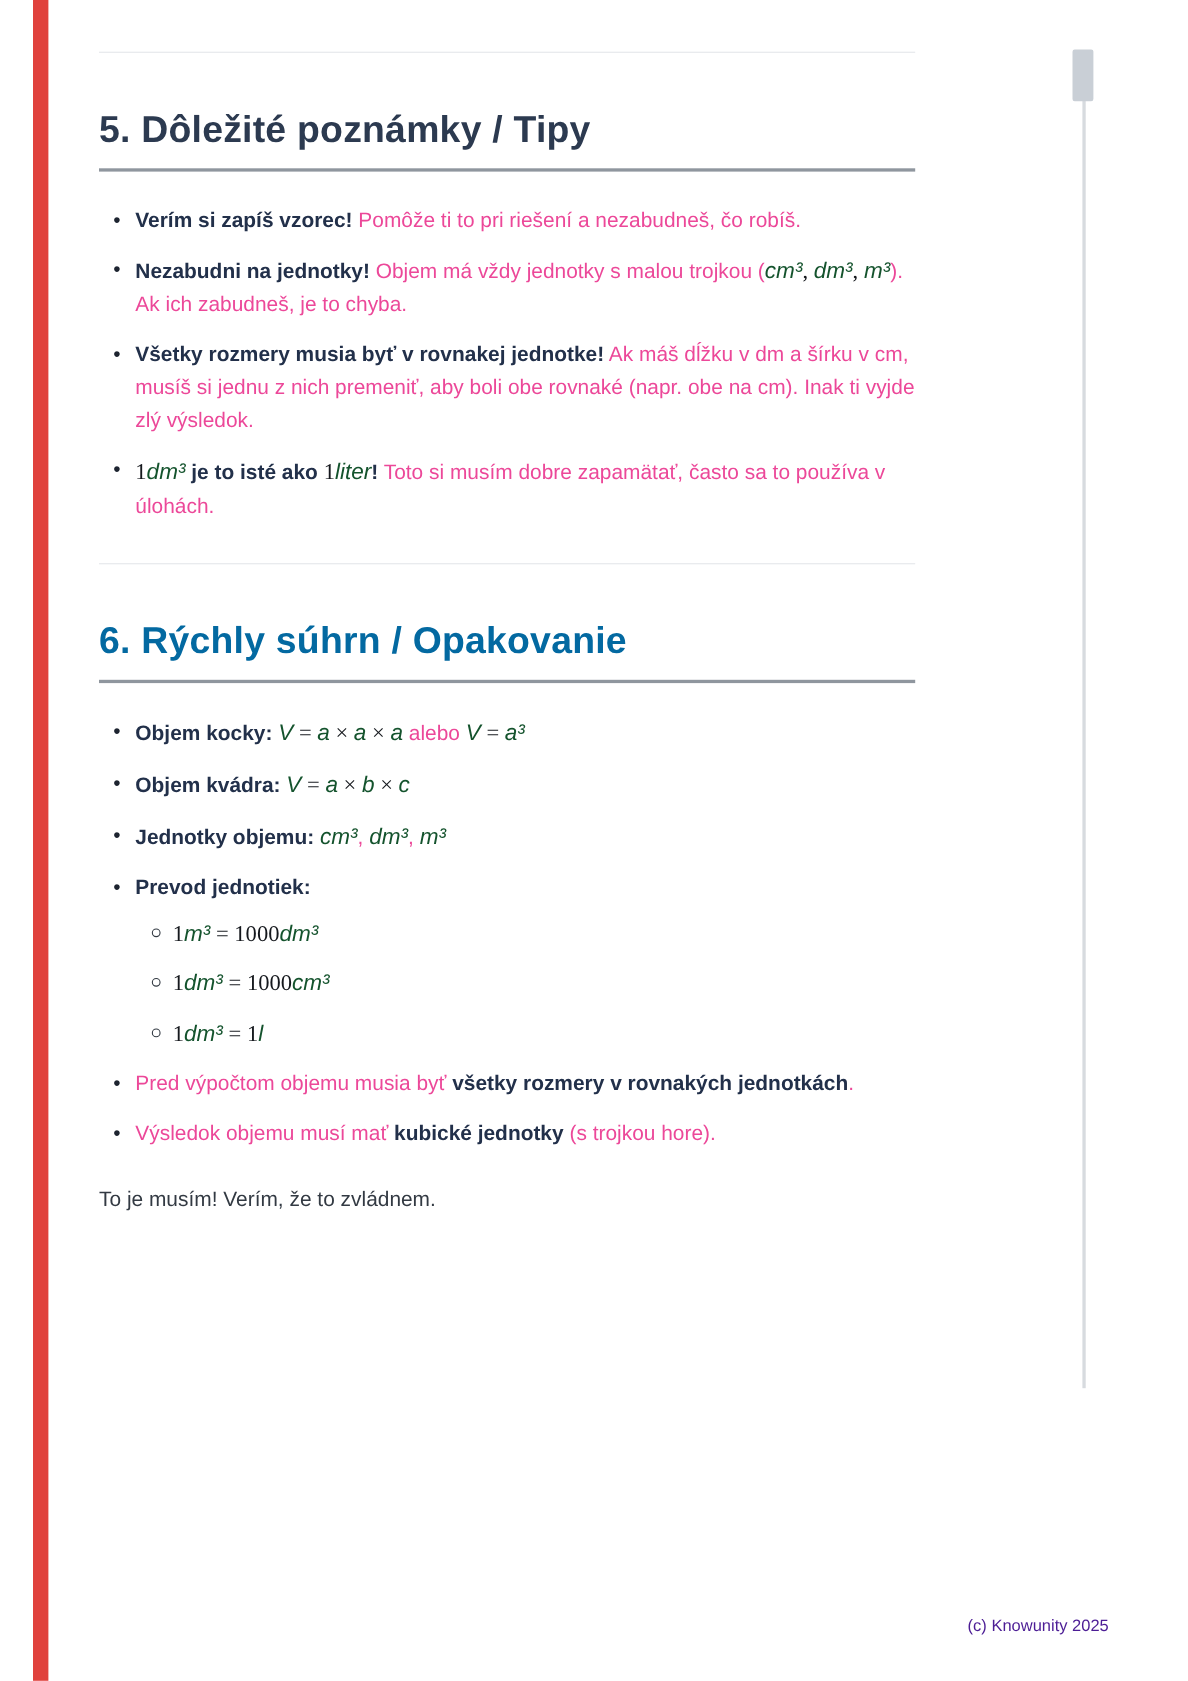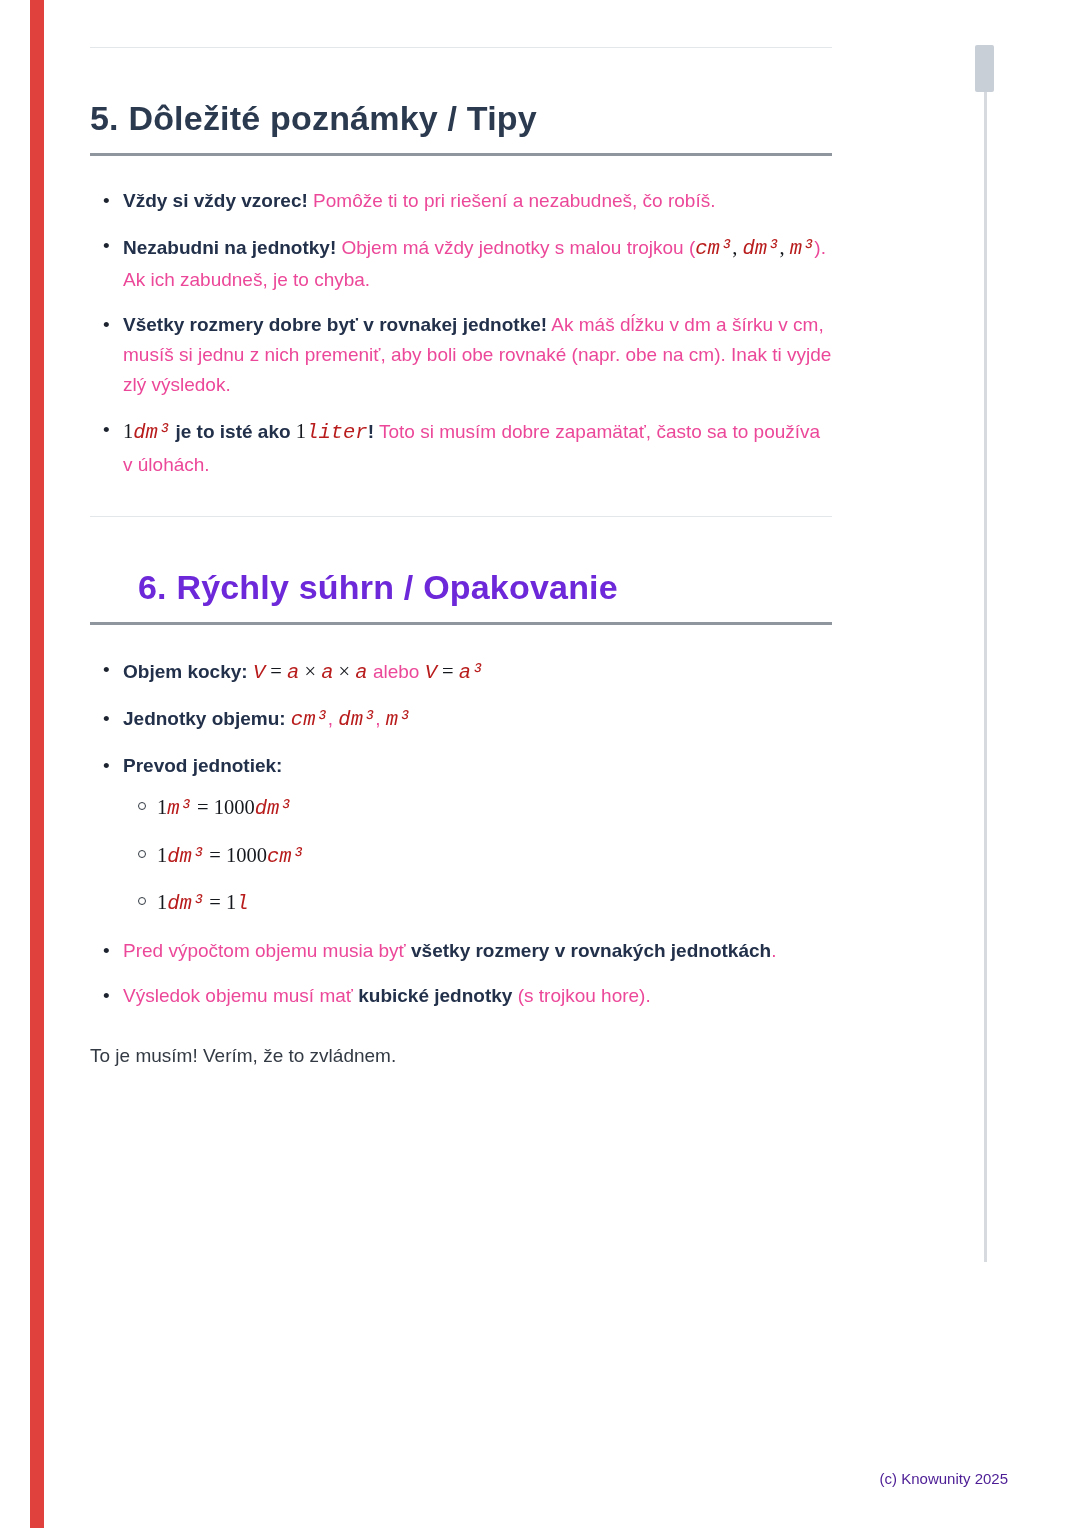--- a/index.html
+++ b/index.html
@@ -52,21 +52,21 @@
     content:"";position:absolute;left:3px;top:11px;
     width:6px;height:6px;border:1.5px solid #333a43;border-radius:50%;
   }
   p.para{
     margin:32px 0 0 0;font-size:19px;line-height:1.58;color:#333a43;
   }
   p.outro{margin-top:30px;}
   
   .sb{font-weight:700;color:#22304a;}
   .sn{color:#ec4899;}
-  .sm{font-family:Liberation Mono, monospace;font-style:italic;font-size:1.08em;color:#b91c1c;text-align:right;}
+  .sm{font-family:Liberation Sans, sans-serif;font-style:italic;font-size:1.08em;color:#14532d;text-align:right;}
   .su{font-family:"Liberation Serif", serif;font-size:1.08em;color:#15181d;}
   
   .scroll-track{
     position:absolute;left:984px;top:46px;width:3px;height:1216px;
     background:#d7dbdf;
   }
   .scroll-thumb{
     position:absolute;left:975px;top:45px;width:19px;height:47px;
     background:#c9cfd6;border-radius:2px;
   }
@@ -83,34 +83,35 @@
   <div class="red-strip" style="background: rgb(224, 65, 60);"></div>
 
   <div class="content">
 
     <hr class="divider top">
 
     <h1 class="section-title" style="color: rgb(44, 58, 80);">5. Dôležité poznámky / Tipy</h1>
     <div class="rule" style="background: rgb(143, 150, 158);"></div>
 
     <ul class="bullets" id="list5">
-        <li><span class="sb">Vždy si vždy vzorec!</span><span class="sn"> Pomôže ti to pri riešení a nezabudneš, čo robíš.</span></li>
+        <li><span class="sb">Verím si zapíš vzorec!</span><span class="sn"> Pomôže ti to pri riešení a nezabudneš, čo robíš.</span></li>
         <li><span class="sb">Nezabudni na jednotky!</span><span class="sn"> Objem má vždy jednotky s malou trojkou (</span><span class="sm">cm³</span><span class="su">, </span><span class="sm">dm³</span><span class="su">, </span><span class="sm">m³</span><span class="sn">). Ak ich zabudneš, je to chyba.</span></li>
-        <li><span class="sb">Všetky rozmery dobre byť v rovnakej jednotke!</span><span class="sn"> Ak máš dĺžku v dm a šírku v cm, musíš si jednu z nich premeniť, aby boli obe rovnaké (napr. obe na cm). Inak ti vyjde zlý výsledok.</span></li>
+        <li><span class="sb">Všetky rozmery musia byť v rovnakej jednotke!</span><span class="sn"> Ak máš dĺžku v dm a šírku v cm, musíš si jednu z nich premeniť, aby boli obe rovnaké (napr. obe na cm). Inak ti vyjde zlý výsledok.</span></li>
         <li><span class="su">1</span><span class="sm">dm³</span><span class="sn"> </span><span class="sb">je to isté ako </span><span class="su">1</span><span class="sm">liter</span><span class="sb">!</span><span class="sn"> Toto si musím dobre zapamätať, často sa to používa v úlohách.</span></li>
       </ul>
 
     <hr class="divider mid">
 
-    <h1 class="section-title" style="color: #6d28d9; margin-left: 48px;">6. Rýchly súhrn / Opakovanie</h1>
+    <h1 class="section-title" style="color: #0369a1;">6. Rýchly súhrn / Opakovanie</h1>
     <div class="rule" style="background: rgb(143, 150, 158);"></div>
 
 
     <ul class="bullets" id="list6">
         <li><span class="sb">Objem kocky: </span><span class="sm">V</span><span class="su"> = </span><span class="sm">a</span><span class="su"> × </span><span class="sm">a</span><span class="su"> × </span><span class="sm">a</span><span class="sn"> alebo </span><span class="sm">V</span><span class="su"> = </span><span class="sm">a³</span></li>
+        <li><span class="sb">Objem kvádra: </span><span class="sm">V</span><span class="su"> = </span><span class="sm">a</span><span class="su"> × </span><span class="sm">b</span><span class="su"> × </span><span class="sm">c</span></li>
         <li><span class="sb">Jednotky objemu: </span><span class="sm">cm³</span><span class="sn">, </span><span class="sm">dm³</span><span class="sn">, </span><span class="sm">m³</span></li>
         <li><span class="sb">Prevod jednotiek:</span><ul class="subs">
             <li><span class="su">1</span><span class="sm">m³</span><span class="su"> = 1000</span><span class="sm">dm³</span></li>
             <li><span class="su">1</span><span class="sm">dm³</span><span class="su"> = 1000</span><span class="sm">cm³</span></li>
             <li><span class="su">1</span><span class="sm">dm³</span><span class="su"> = 1</span><span class="sm">l</span></li>
           </ul></li>
         <li><span class="sn">Pred výpočtom objemu musia byť </span><span class="sb">všetky rozmery v rovnakých jednotkách</span><span class="sn">.</span></li>
         <li><span class="sn">Výsledok objemu musí mať </span><span class="sb">kubické jednotky</span><span class="sn"> (s trojkou hore).</span></li>
       </ul>
 

